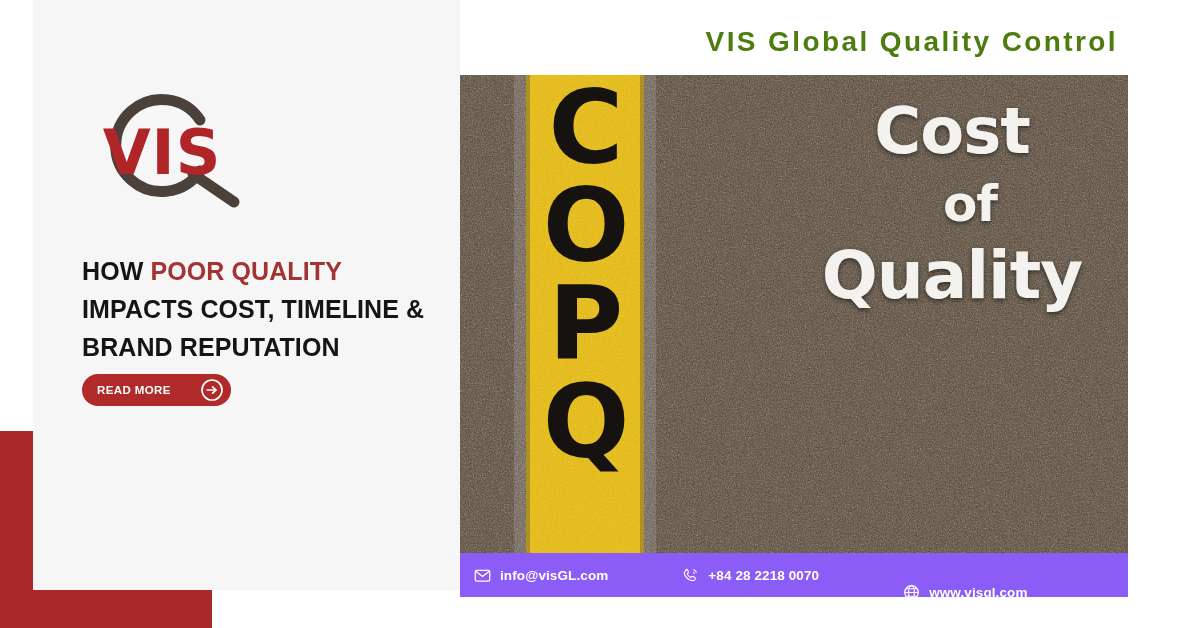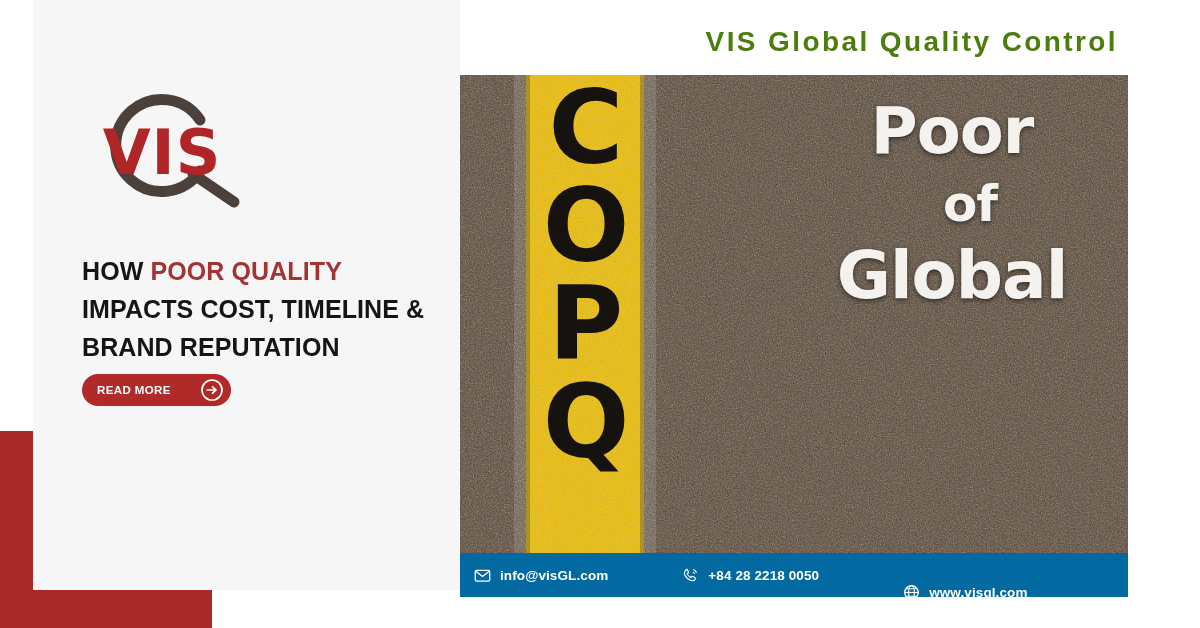--- a/index.html
+++ b/index.html
@@ -90,21 +90,21 @@
   }
   .copq-letter {
     font-family:"DejaVu Sans", sans-serif; font-weight:bold;
     font-size:102px; line-height:0.96; color:#151210;
     letter-spacing:-2px;
   }
 
   
   .contact-bar {
     position:absolute; left:460px; top:553px; width:668px; height:44px;
-    background:#0369a1; display:flex; align-items:center;
+    background:#8b5cf6; display:flex; align-items:center;
   }
   .contact-item { display:flex; align-items:center; gap:9px; }
   .ci-1 { margin-left:14px; }
   .ci-2 { margin-left:74px; }
   .ci-3 { margin-left:84px;margin-top:34px; }
   .contact-item .ci-icon { width:17px; height:17px; display:block; flex:0 0 auto; }
   .contact-item .ci-text {
     color:#ffffff; font-size:13.5px; font-weight:bold;
     letter-spacing:0.1px; white-space:nowrap;
   }
@@ -179,43 +179,43 @@
     </svg>
 
     <div class="copq-strip">
       <span class="copq-letter">C</span>
       <span class="copq-letter">O</span>
       <span class="copq-letter">P</span>
       <span class="copq-letter">Q</span>
     </div>
 
     <div class="photo-caption">
-      <span class="cap-line cap-1">Poor</span>
+      <span class="cap-line cap-1">Cost</span>
       <span class="cap-line cap-2">of</span>
-      <span class="cap-line cap-4">Global</span>
+      <span class="cap-line cap-4">Quality</span>
     </div>
   </div>
 
   <div class="contact-bar">
 
     <div class="contact-item ci-1">
       <svg class="ci-icon" viewBox="0 0 20 20" xmlns="http://www.w3.org/2000/svg">
         <rect x="1.5" y="4" width="17" height="12.5" rx="1.6" fill="none" stroke="#ffffff" stroke-width="1.5"></rect>
         <polyline points="2.8,5.6 10,11.2 17.2,5.6" fill="none" stroke="#ffffff" stroke-width="1.5" stroke-linecap="round" stroke-linejoin="round"></polyline>
       </svg>
       <span class="ci-text">info@visGL.com</span>
     </div>
 
     <div class="contact-item ci-2">
       <svg class="ci-icon" viewBox="0 0 20 20" xmlns="http://www.w3.org/2000/svg">
         <path d="M5.2 2.8c.9 0 1.3.5 1.6 1.3l.7 1.8c.2.6 0 1.1-.5 1.5l-.9.7c.9 2 2.3 3.4 4.2 4.3l.7-.9c.4-.5.9-.6 1.5-.4l1.8.7c.8.3 1.3.7 1.3 1.6 0 1.7-1.5 3-3.2 2.8C7.4 15.5 4.4 12.5 2.7 8 2.4 6.3 3.6 4.8 5.2 2.8z" fill="none" stroke="#ffffff" stroke-width="1.35" stroke-linejoin="round"></path>
         <path d="M13.6 3.2a4.6 4.6 0 0 1 3.2 3.2" fill="none" stroke="#ffffff" stroke-width="1.25" stroke-linecap="round"></path>
         <path d="M13.2 6.1a2.3 2.3 0 0 1 1.5 1.6" fill="none" stroke="#ffffff" stroke-width="1.25" stroke-linecap="round"></path>
       </svg>
-      <span class="ci-text">+84 28 2218 0050</span>
+      <span class="ci-text">+84 28 2218 0070</span>
     </div>
 
     <div class="contact-item ci-3">
       <svg class="ci-icon" viewBox="0 0 20 20" xmlns="http://www.w3.org/2000/svg">
         <circle cx="10" cy="10" r="8" fill="none" stroke="#ffffff" stroke-width="1.5"></circle>
         <ellipse cx="10" cy="10" rx="3.4" ry="8" fill="none" stroke="#ffffff" stroke-width="1.35"></ellipse>
         <line x1="2" y1="10" x2="18" y2="10" stroke="#ffffff" stroke-width="1.35"></line>
         <line x1="3.4" y1="5.6" x2="16.6" y2="5.6" stroke="#ffffff" stroke-width="1.2"></line>
         <line x1="3.4" y1="14.4" x2="16.6" y2="14.4" stroke="#ffffff" stroke-width="1.2"></line>
       </svg>

